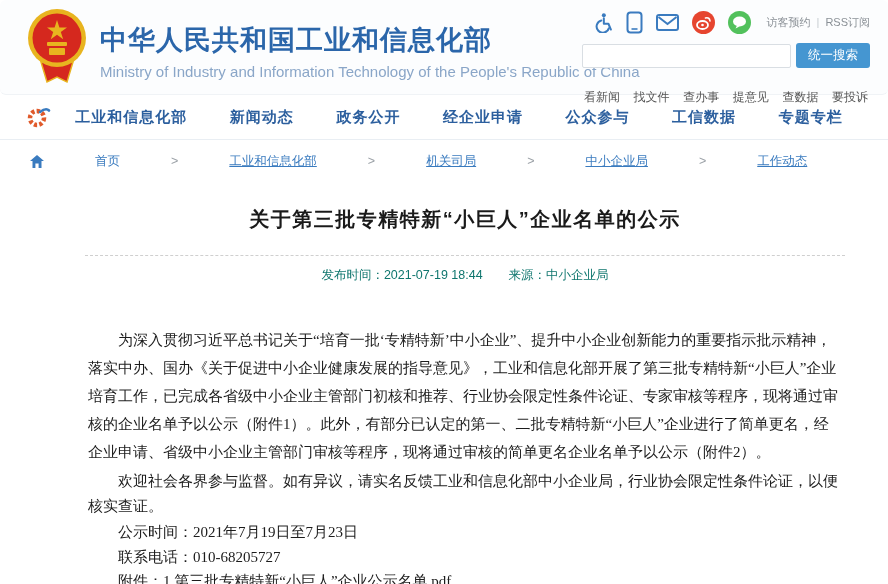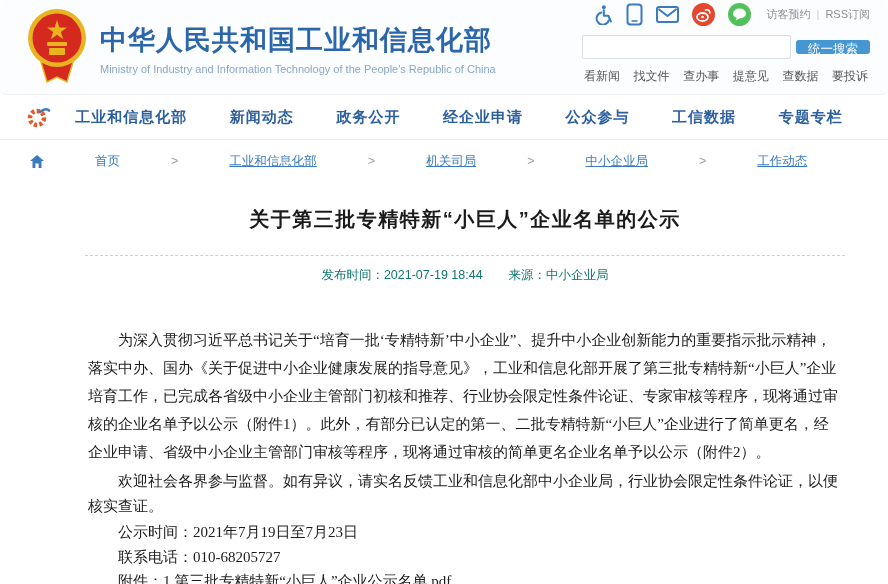--- a/index.html
+++ b/index.html
@@ -6,31 +6,31 @@
   .page {
     position:relative; width:888px; height:584px; overflow:hidden;
     background:#ffffff; font-family:"Liberation Sans", sans-serif;
   }
   
   .header { position:relative; height:94px; background:#fcfdfe; border-bottom:1px solid #f0f3f6;border-radius:6px; }
   .brand { position:absolute; left:26px; top:6px; display:flex; align-items:flex-start; }
   .emblem { width:62px; height:80px; flex:0 0 auto; }
   .titles { margin-left:12px; margin-top:16px; }
   .site-title { font-size:27px; color:#2b66aa; font-weight:bold; letter-spacing:1px; white-space:nowrap; }
-  .site-subtitle { font-size:11px; color:#8aa6c8; margin-top:5px; white-space:nowrap; }
-  .header-right { position:absolute; top:1px; right:18px; width:288px; }
+  .site-subtitle { font-size:15px; color:#8aa6c8; margin-top:5px; white-space:nowrap; }
+  .header-right { position:absolute; top:9px; right:18px; width:288px; }
   .icon-row { display:flex; align-items:center; justify-content:flex-end; gap:13px; height:26px; }
   .icon-row svg { display:block; }
   .quick-links { color:#9aa0a6; font-size:11px; margin-left:3px; white-space:nowrap; }
   .quick-links a { color:#8a9096; text-decoration:none; }
   .ql-sep { margin:0 6px; color:#c7ccd1; }
   .search-row { margin-top:8px; display:flex; align-items:center; }
   .search-input { flex:1; height:22px; border:1px solid #d9dee3; border-radius:2px; padding:0 6px; font-size:12px; outline:none; min-width:0; }
-  .search-btn { width:74px; height:14px; background:#4596d1; color:#fff; border:none; border-radius:3px; font-size:12.5px; margin-left:5px; cursor:pointer; }
-  .tabs-row { margin-top:9px; display:flex; justify-content:space-between; font-size:12px; color:#555; padding:0 2px; }
+  .search-btn { width:74px; height:25px; background:#4596d1; color:#fff; border:none; border-radius:3px; font-size:12.5px; margin-left:5px; cursor:pointer; }
+  .tabs-row { margin-top:21px; display:flex; justify-content:space-between; font-size:12px; color:#555; padding:0 2px; }
   .tabs-row span { cursor:pointer; }
   
   .nav { height:44px; display:flex; align-items:center; border-bottom:1px solid #e9eef3; padding:0 24px; background:#ffffff; }
   .nav-logo { width:30px; flex:0 0 auto; }
   .nav-items { flex:1; display:flex; justify-content:space-around; align-items:center; }
   .nav-items a { color:#2c5f9e; font-weight:bold; font-size:15px; text-decoration:none; letter-spacing:1px; white-space:nowrap; }
   
   .breadcrumb { height:42px; display:flex; align-items:center; padding-left:30px; font-size:12.5px; color:#777; background:#ffffff;gap:45px; }
   .crumb-home-icon { margin-right:6px; display:inline-flex; }
   .crumb-home { color:#3a7bbf; text-decoration:none; margin-right:4px; }

